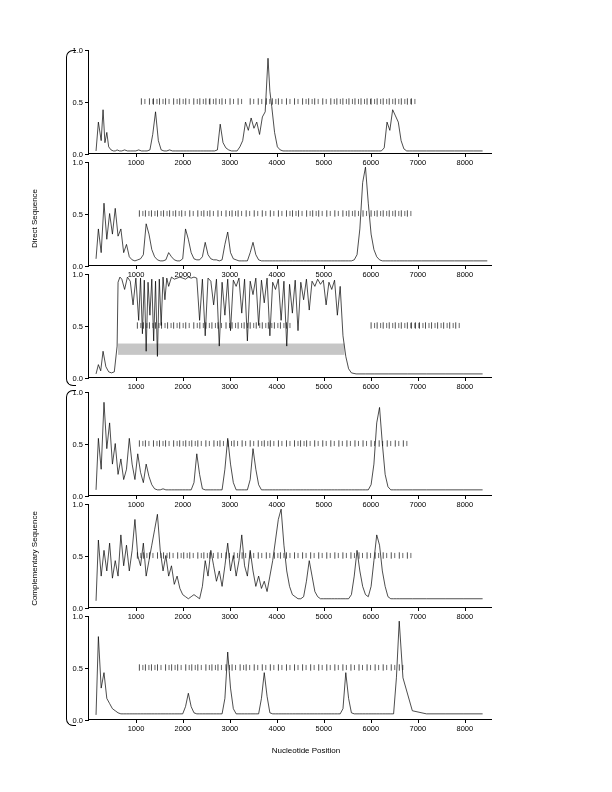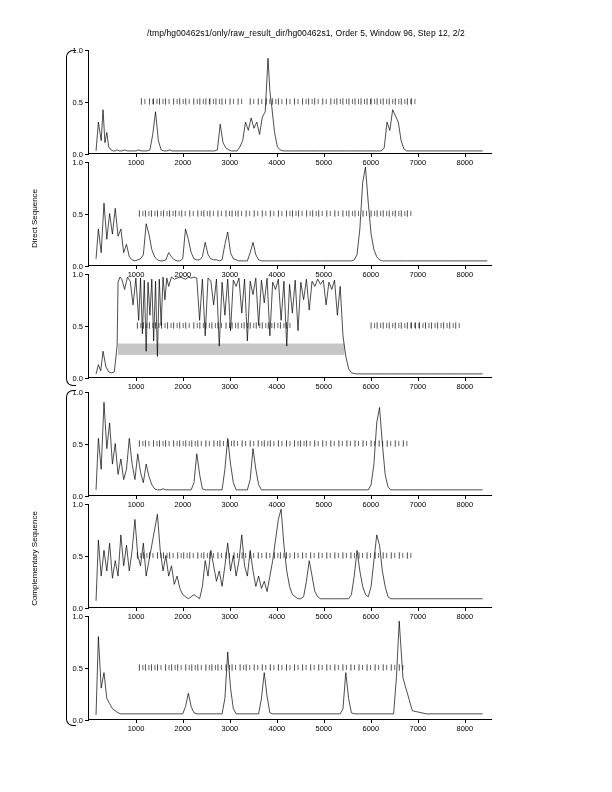--- a/index.html
+++ b/index.html
@@ -85,28 +85,28 @@
     border-right:none;
     border-radius:7px 0 0 7px;
     box-sizing:border-box;
   }
 </style>
 </head>
 <body>
 
 <div id="page">
 
-  <div class="title">/tmp/hg00462s1/only/raw_result_dir/hg00462s1, Order 5, Window 96, Step 12, 2/2</div>
 
   <div class="brace" style="left:66px;top:50px;height:336px;"></div>
   <div class="grouplabel" style="left:-16px;top:214px;width:100px;text-align:center;transform:rotate(-90deg);">Direct Sequence</div>
 
   <div class="brace" style="left:66px;top:390px;height:336px;"></div>
   <div class="grouplabel" style="left:-28px;top:554px;width:124px;text-align:center;transform:rotate(-90deg);">Complementary Sequence</div>
 
+  <div class="xaxis-title">Nucleotide Position</div>
 
 <div class="panel" style="top: 50px;">
       <div class="ytick" style="top: 104px;"></div>
       <div class="ylab" style="top: 104px;">0.0</div>
       <div class="ytick" style="top: 52px;"></div>
       <div class="ylab" style="top: 52px;">0.5</div>
       <div class="ytick" style="top: 0px;"></div>
       <div class="ylab" style="top: 0px;">1.0</div>
       <div class="xtick" style="left: 46.9767px;"></div>
       <div class="xlab" style="left: 46.9767px;">1000</div>

